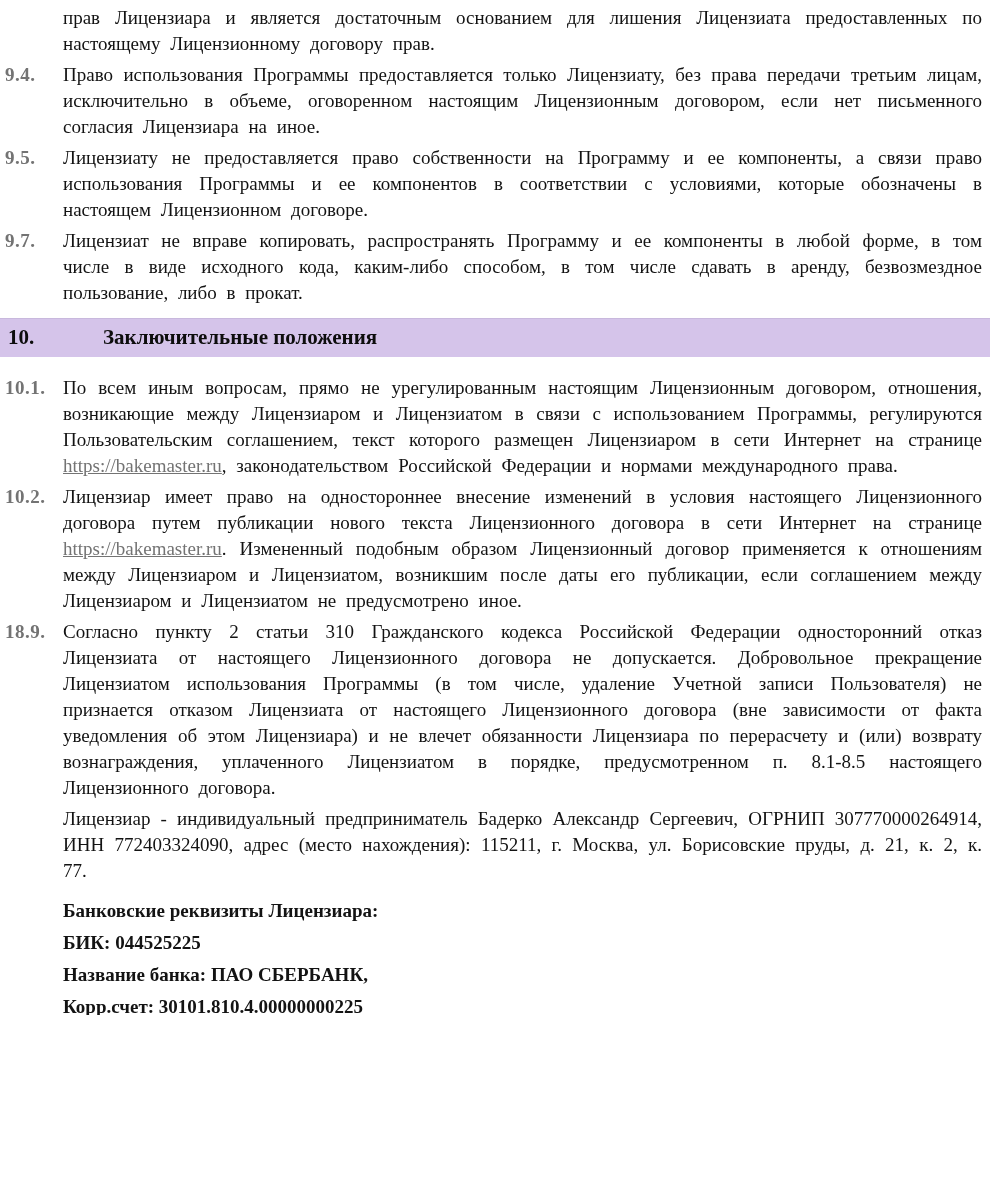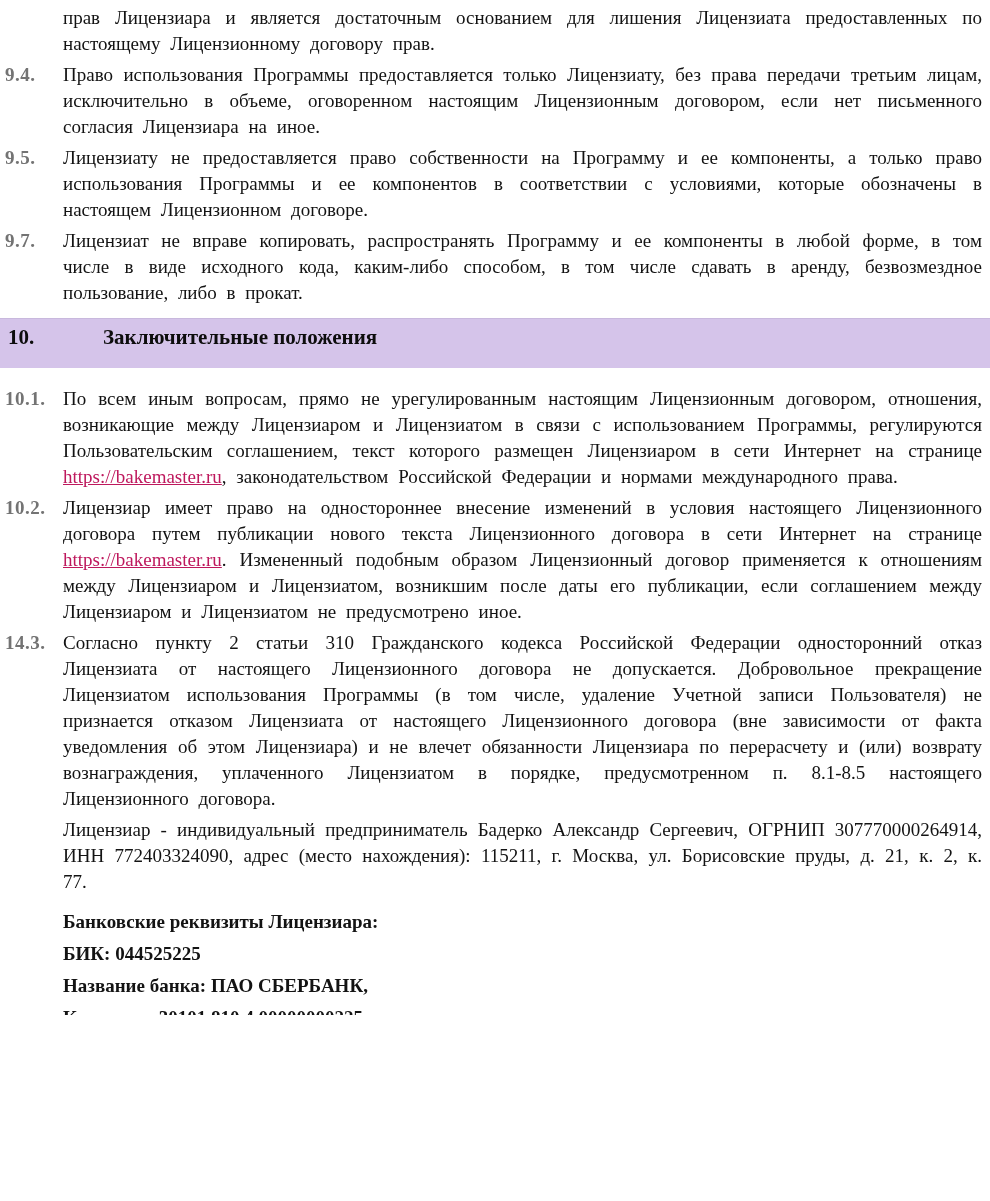--- a/index.html
+++ b/index.html
@@ -32,30 +32,30 @@
     font-weight: 700;
     color: #737373;
     letter-spacing: 0.5px;
   }
   .clause .txt {
     margin: 0;
     text-align: justify;
     word-spacing: 5px;
   }
   .link {
-    color: #be185d;
+    color: #737373;
     text-decoration: underline;
     cursor: pointer;
   }
   .sec-header {
     position: relative;
     background: #d5c4ea;
     border-top: 1px solid #c8b8dd;
     margin: 12px 0 18px 0;
-    padding: 5px 0 18px 0;
+    padding: 5px 0 7px 0;
     font-weight: 700;
     font-size: 21px;
     line-height: 26px;
     color: #0d0d0d;
   }
   .sec-header .h-num {
     position: absolute;
     left: 8px;
     top: 5px;
   }
@@ -77,21 +77,21 @@
     <p class="txt">прав Лицензиара и является достаточным основанием для лишения Лицензиата предоставленных по настоящему Лицензионному договору прав.</p>
   </div>
 
   <div class="clause">
     <span class="num">9.4.</span>
     <p class="txt">Право использования Программы предоставляется только Лицензиату, без права передачи третьим лицам, исключительно в объеме, оговоренном настоящим Лицензионным договором, если нет письменного согласия Лицензиара на иное.</p>
   </div>
 
   <div class="clause">
     <span class="num">9.5.</span>
-    <p class="txt">Лицензиату не предоставляется право собственности на Программу и ее компоненты, а только право использования Программы и ее компонентов в соответствии с условиями, которые обозначены в настоящем Лицензионном договоре.</p>
+    <p class="txt">Лицензиату не предоставляется право собственности на Программу и ее компоненты, а связи право использования Программы и ее компонентов в соответствии с условиями, которые обозначены в настоящем Лицензионном договоре.</p>
   </div>
 
 
   <div class="clause">
     <span class="num">9.7.</span>
     <p class="txt">Лицензиат не вправе копировать, распространять Программу и ее компоненты в любой форме, в том числе в виде исходного кода, каким-либо способом, в том числе сдавать в аренду, безвозмездное пользование, либо в прокат.</p>
   </div>
 
   <div class="sec-header h10">
     <span class="h-num">10.</span>
@@ -102,21 +102,21 @@
     <span class="num">10.1.</span>
     <p class="txt"><span>По всем иным вопросам, прямо не урегулированным настоящим Лицензионным договором, отношения, возникающие между Лицензиаром и Лицензиатом в связи с использованием Программы, регулируются Пользовательским соглашением, текст которого размещен Лицензиаром в сети Интернет на странице </span><a class="link" href="#">https://bakemaster.ru</a><span>, законодательством Российской Федерации и нормами международного права.</span></p>
   </div>
 
   <div class="clause">
     <span class="num">10.2.</span>
     <p class="txt"><span>Лицензиар имеет право на одностороннее внесение изменений в условия настоящего Лицензионного договора путем публикации нового текста Лицензионного договора в сети Интернет на странице </span><a class="link" href="#">https://bakemaster.ru</a><span>. Измененный подобным образом Лицензионный договор применяется к отношениям между Лицензиаром и Лицензиатом, возникшим после даты его публикации, если соглашением между Лицензиаром и Лицензиатом не предусмотрено иное.</span></p>
   </div>
 
   <div class="clause">
-    <span class="num">14.3.</span>
+    <span class="num">18.9.</span>
     <p class="txt">Согласно пункту 2 статьи 310 Гражданского кодекса Российской Федерации односторонний отказ Лицензиата от настоящего Лицензионного договора не допускается. Добровольное прекращение Лицензиатом использования Программы (в том числе, удаление Учетной записи Пользователя) не признается отказом Лицензиата от настоящего Лицензионного договора (вне зависимости от факта уведомления об этом Лицензиара) и не влечет обязанности Лицензиара по перерасчету и (или) возврату вознаграждения, уплаченного Лицензиатом в порядке, предусмотренном п. 8.1-8.5 настоящего Лицензионного договора.</p>
   </div>
 
 
   <div class="clause licensor">
     <p class="txt">Лицензиар - индивидуальный предприниматель Бадерко Александр Сергеевич, ОГРНИП 307770000264914, ИНН 772403324090, адрес (место нахождения): 115211, г. Москва, ул. Борисовские пруды, д. 21, к. 2, к. 77.</p>
   </div>
 
   <p class="bank-line">Банковские реквизиты Лицензиара:</p>
   <p class="bank-line">БИК: 044525225</p>

